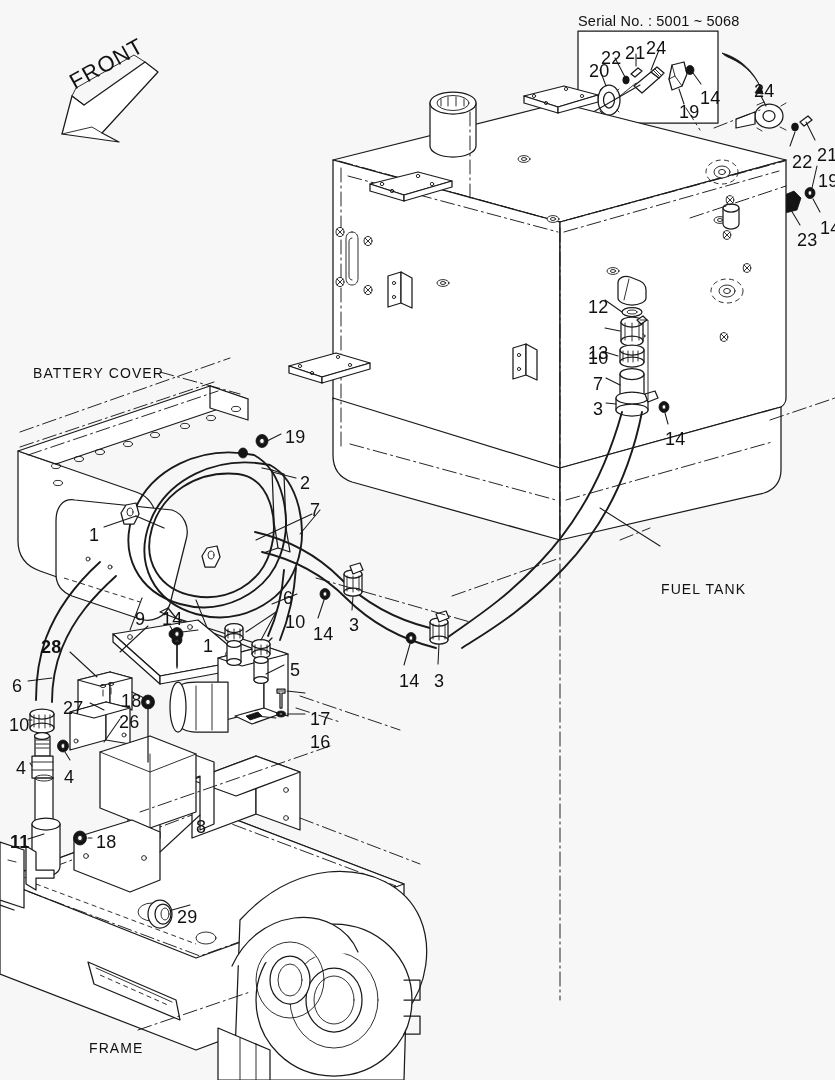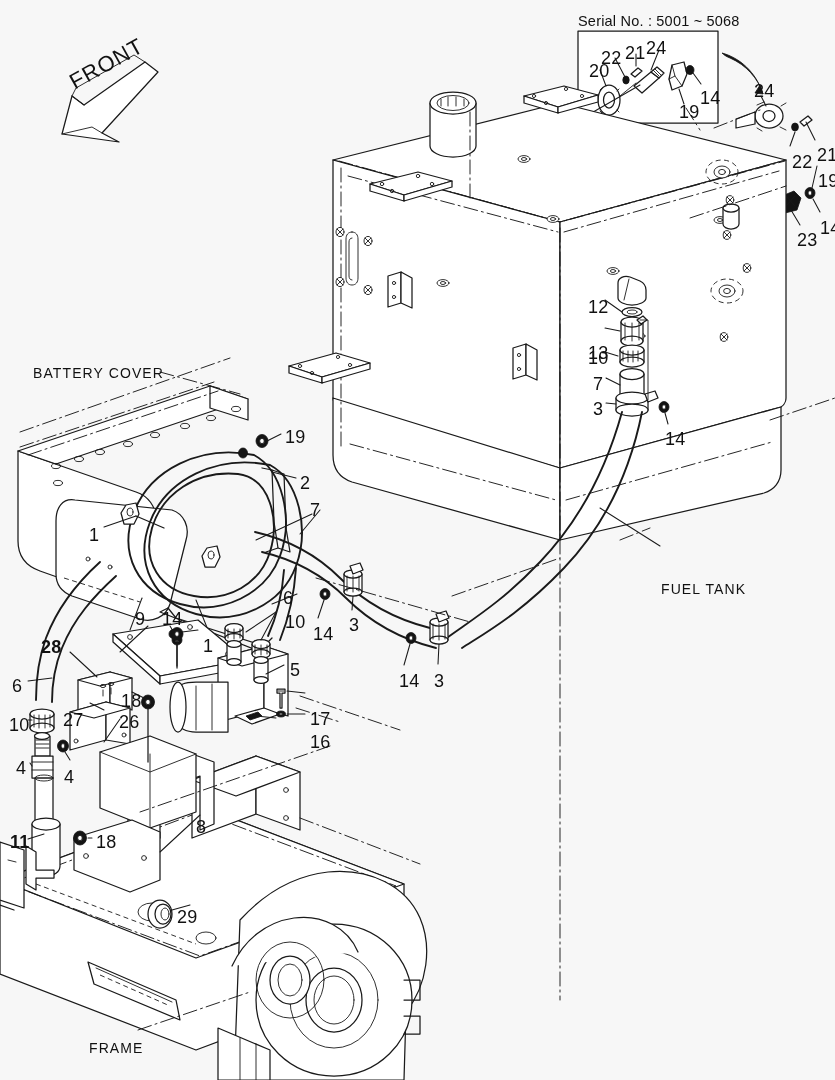--- a/index.html
+++ b/index.html
@@ -682,21 +682,21 @@
       <div class="lbl num" style="left: 285px; top: 613px;">10</div>
       <div class="lbl num" style="left: 135px; top: 610px;">9</div>
       <div class="lbl num" style="left: 162px; top: 610px;">14</div>
       <div class="lbl num" style="left: 203px; top: 637px;">1</div>
       <div class="lbl num" style="left: 313px; top: 625px;">14</div>
       <div class="lbl num" style="left: 349px; top: 616px;">3</div>
       <div class="lbl num" style="left: 399px; top: 672px;">14</div>
       <div class="lbl num" style="left: 434px; top: 672px;">3</div>
       <div class="lbl num" style="left: 41px; top: 638px; font-weight: bold;">28</div>
       <div class="lbl num" style="left: 12px; top: 677px;">6</div>
-      <div class="lbl num" style="left: 63px; top: 699px; margin-top: 12px;">27</div>
+      <div class="lbl num" style="left: 63px; top: 699px;">27</div>
       <div class="lbl num" style="left: 121px; top: 692px;">18</div>
       <div class="lbl num" style="left: 119px; top: 713px;">26</div>
       <div class="lbl num" style="left: 9px; top: 716px;">10</div>
       <div class="lbl num" style="left: 16px; top: 759px;">4</div>
       <div class="lbl num" style="left: 64px; top: 768px;">4</div>
       <div class="lbl num" style="left: 290px; top: 661px;">5</div>
       <div class="lbl num" style="left: 310px; top: 689px; margin-top: 44px;">16</div>
       <div class="lbl num" style="left: 310px; top: 710px;">17</div>
       <div class="lbl num" style="left: 196px; top: 818px;">8</div>
       <div class="lbl num" style="left: 10px; top: 833px; font-weight: bold;">11</div>

